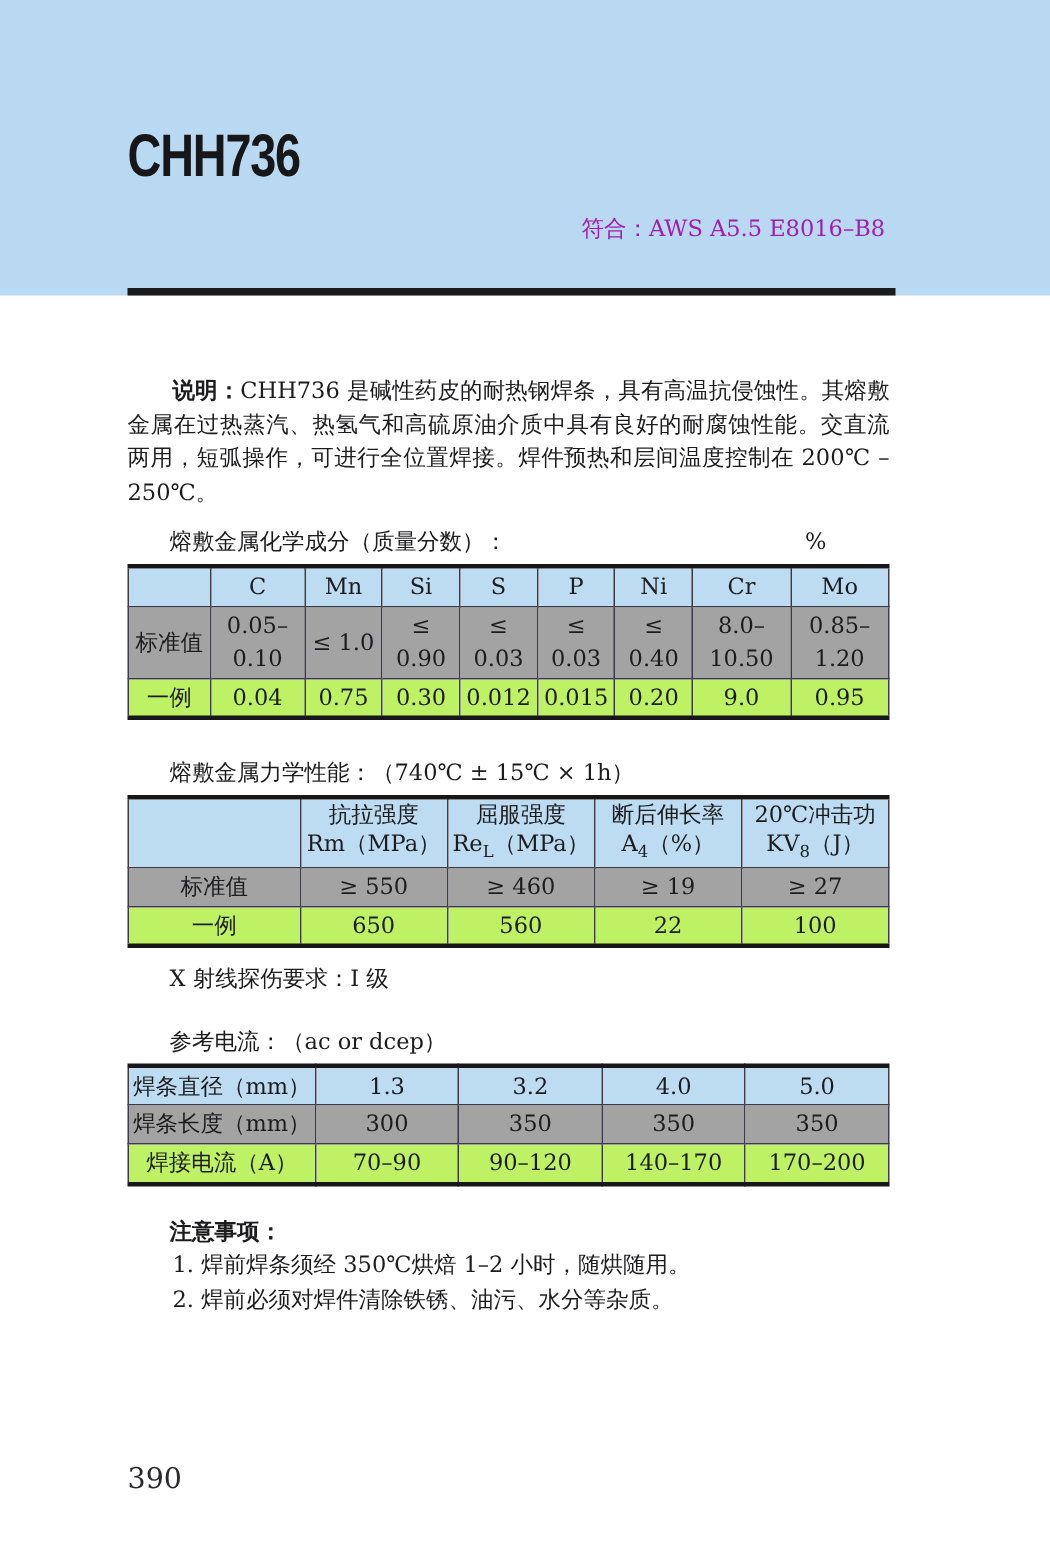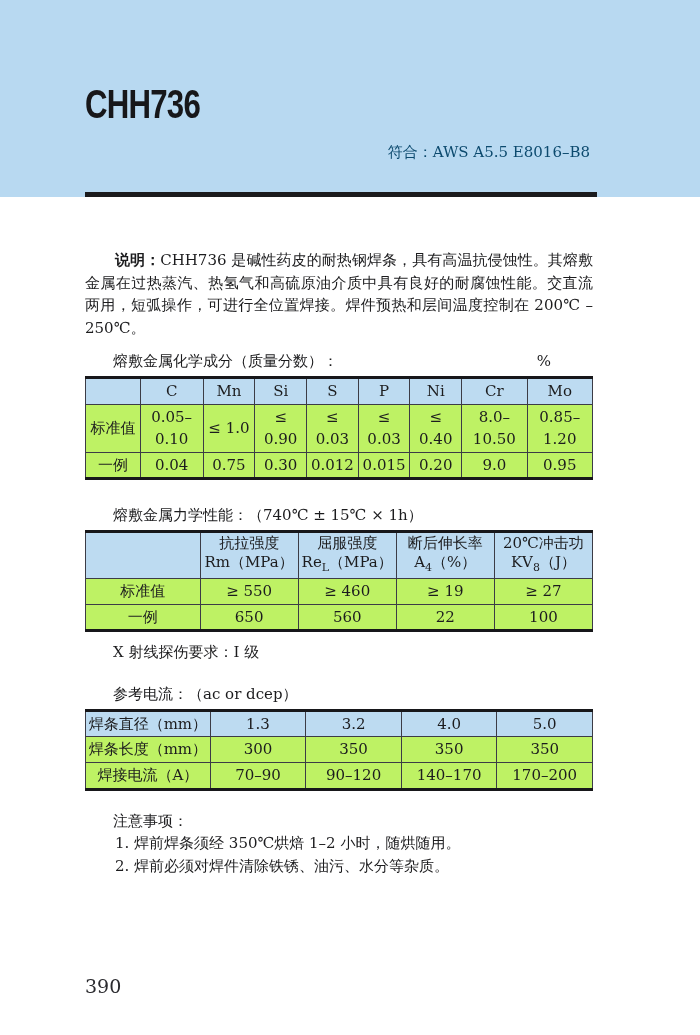--- a/index.html
+++ b/index.html
@@ -29,21 +29,21 @@
     letter-spacing: -1px;
     color: #17171a;
     transform: scaleX(0.78);
     transform-origin: left center;
     white-space: nowrap;
   }
   .standard-line {
     position: absolute;
     right: 110px; top: 143px;
     font-size: 15px;
-    color: #0c4a6e;
+    color: #a21caf;
     white-space: nowrap;
   }
   .standard-line .cn { font-family: "DejaVu Serif", "Liberation Serif", serif; }
   .rule {
     position: absolute;
     left: 85px; top: 192px;
     width: 512px; height: 5px;
     background: #1b1b1d;
   }
   
@@ -83,35 +83,35 @@
   th, td {
     border: 1px solid #3c3c46;
     text-align: center;
     vertical-align: middle;
     padding: 1px 2px;
     font-weight: 400;
     height: 24px;
     overflow: hidden;
   }
   .hdr-blue { background: #bddbf1; }
-  .row-a    { background: #bef264; }
+  .row-a    { background: #a3a3a3; }
   .row-b    { background: #bef264; margin-left: 22px; }
   .mech thead th { height: 42px; line-height: 19px; }
   .cur td, .cur th { height: 26px; }
   sub { font-size: 11px; }
   .xray { margin-top: 9px; padding-left: 28px; }
   
   .sec-chem  { margin-top: 11px; }
   .sec-mech  { margin-top: 24px; }
   .sec-cur   { margin-top: 19px; }
   .notes     { margin-top: 19px; }
   .notes .para { margin: 0; }
   .notes-title {
     font-family: "DejaVu Sans", "Liberation Sans", sans-serif;
-    font-weight: 400;
+    font-weight: 700;
     padding-left: 28px;
   }
   
   .page-number {
     position: absolute;
     left: 85px; top: 975px;
     font-size: 19px;
     color: #2a2a2e;
   }
 </style>

